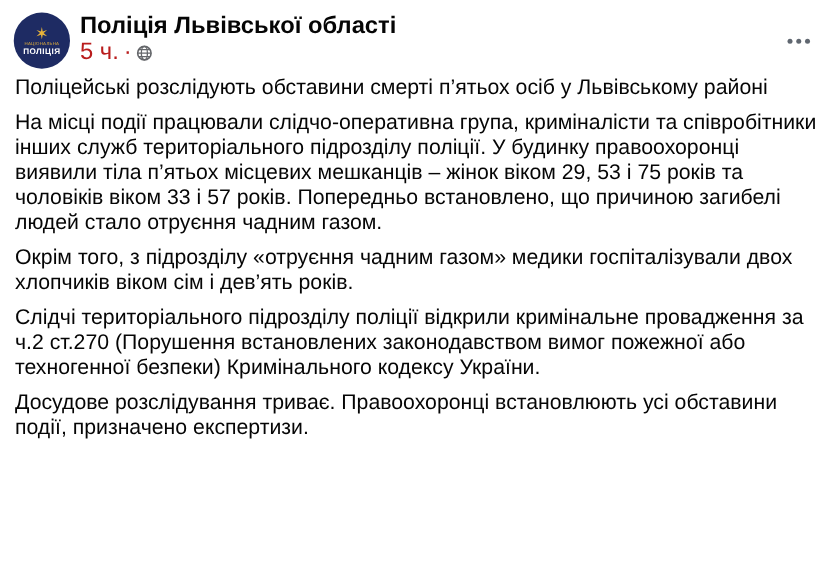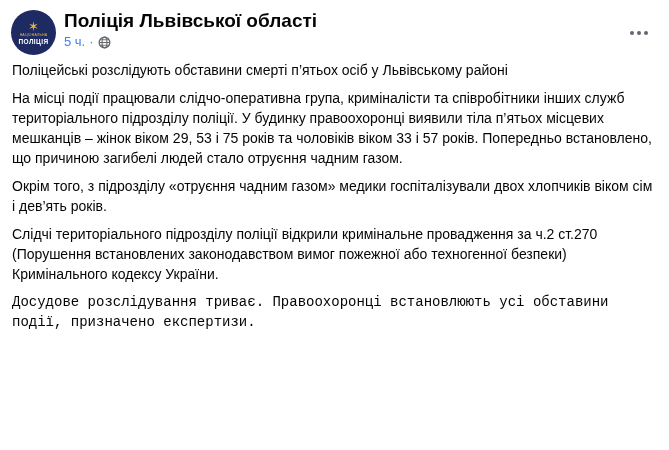--- a/index.html
+++ b/index.html
@@ -67,22 +67,22 @@
     font-size: 19px;
     font-weight: 700;
     color: #050505;
     line-height: 20px;
     cursor: pointer;
   }
   .meta-row {
     display: flex;
     align-items: center;
     margin-top: 3px;
-    font-size: 13px;
-    color: #3b82f6;
+    font-size: 19px;
+    color: #b91c1c;
     line-height: 16px;
   }
   .meta-row .sep {
     margin: 0 4px;
   }
   .globe {
     display: inline-block;
     width: 13px;
     height: 13px;
   }
@@ -103,29 +103,28 @@
     height: 4px;
     border-radius: 50%;
     background: #606770;
   }
   
   .post-body {
     padding: 5px 12px 0 12px;
     box-sizing: border-box;
   }
   .para {
-    font-size: 14px;
+    font-size: 17px;
     line-height: 20px;
     margin: 0 0 8px 0;
     color: #050505;
     white-space: pre-wrap;
   }
   .para:last-child {
     margin-bottom: 0;
-    font-family: Liberation Mono, monospace;
   }
 </style>
 </head>
 <body>
 
 <div class="post">
 
   <div class="post-header">
 
     <div class="avatar">

